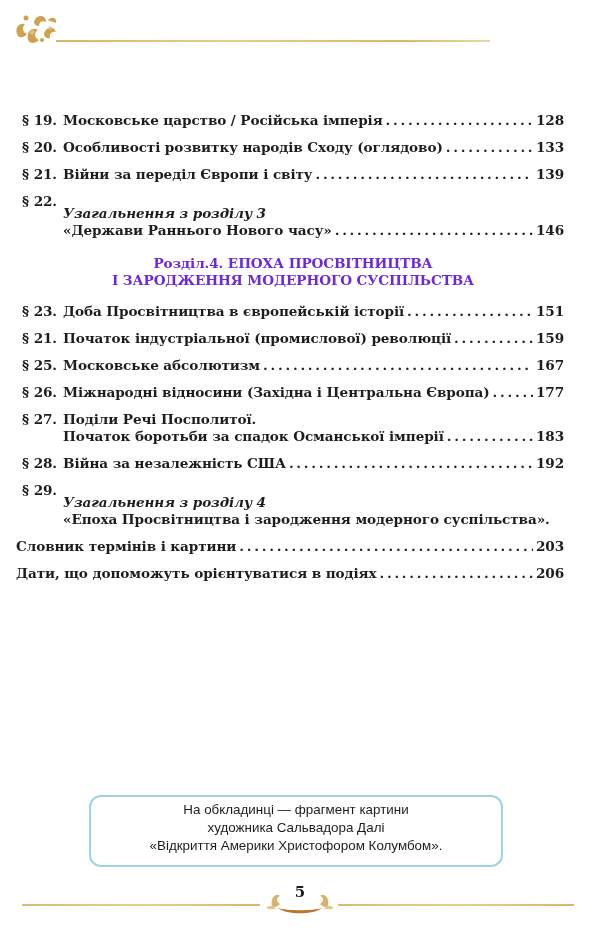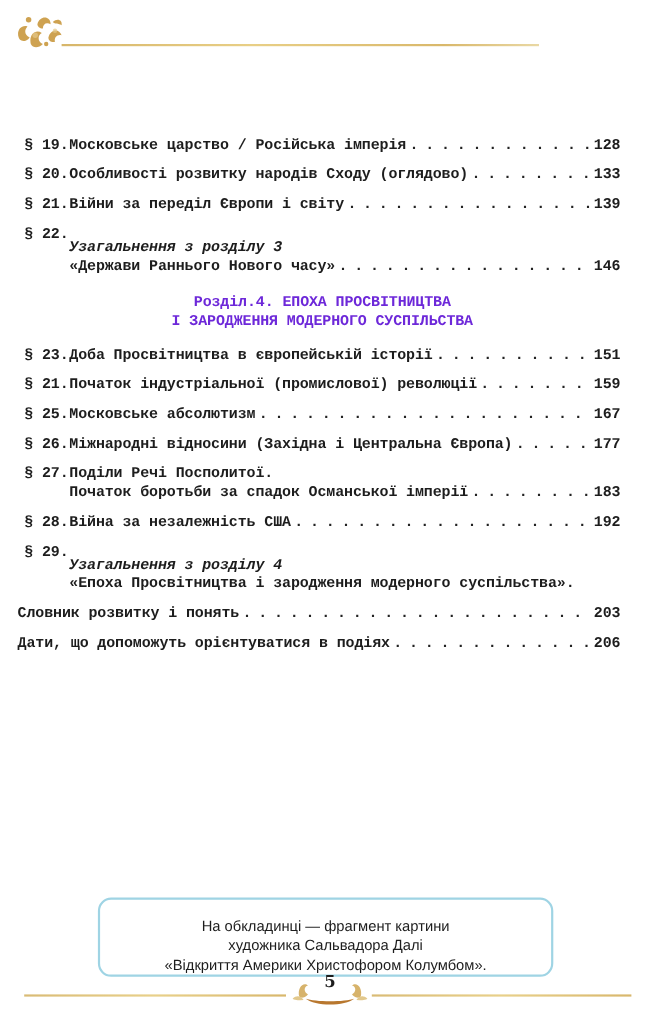--- a/index.html
+++ b/index.html
@@ -26,26 +26,25 @@
       position: absolute;
       left: 56px;
       top: 40px;
       width: 434px;
       height: 2px;
       background: linear-gradient(90deg, #d7b66a, #e8cf86 40%, #d9b86b 80%, #e9d8a4);
     }
     .toc {
       position: absolute;
       left: 22px;
-      top: 124px;
+      top: 112px;
       width: 542px;
       font-size: 13.6px;
       line-height: 17px;
       letter-spacing: -0.1px;
-      font-family: Liberation Mono, monospace;
     }
     .entry {
       display: flex;
       align-items: flex-start;
       margin-bottom: 10px;
     }
     .num {
       flex: 0 0 41px;
       font-weight: bold;
       white-space: nowrap;
@@ -107,23 +106,22 @@
       top: 795px;
       width: 414px;
       height: 72px;
       border: 2px solid #9fd4e4;
       border-radius: 12px;
       box-sizing: border-box;
       text-align: center;
       font-family: "Liberation Sans", "DejaVu Sans", sans-serif;
       font-size: 13.4px;
       line-height: 18px;
-      padding-top: 15px;
+      padding-top: 4px;
       color: #1d1d1d;
-      margin-top: 21px;
     }
     .bottom-rule {
       position: absolute;
       top: 904px;
       height: 2px;
       background: linear-gradient(90deg, #d9bb75, #e8d08a 50%, #d8b76c);
     }
     .bottom-rule.left { left: 22px; width: 238px; }
     .bottom-rule.right { left: 338px; width: 236px; }
     .page-ornament {
@@ -293,21 +291,21 @@
       <div class="line">
         <span class="title italic">Узагальнення з розділу 4</span>
       </div>
       <div class="line">
         <span class="title">«Епоха Просвітництва і зародження модерного суспільства».</span>
       </div>
     </div>
   </div>
 
   <div class="plain-entry">
-    <span class="title">Словник розвитку і понять</span>
+    <span class="title">Словник термінів і картини</span>
     <span class="dots"></span>
     <span class="page">203</span>
   </div>
 
   <div class="plain-entry">
     <span class="title">Дати, що допоможуть орієнтуватися в подіях</span>
     <span class="dots"></span>
     <span class="page">206</span>
   </div>
 </div>

